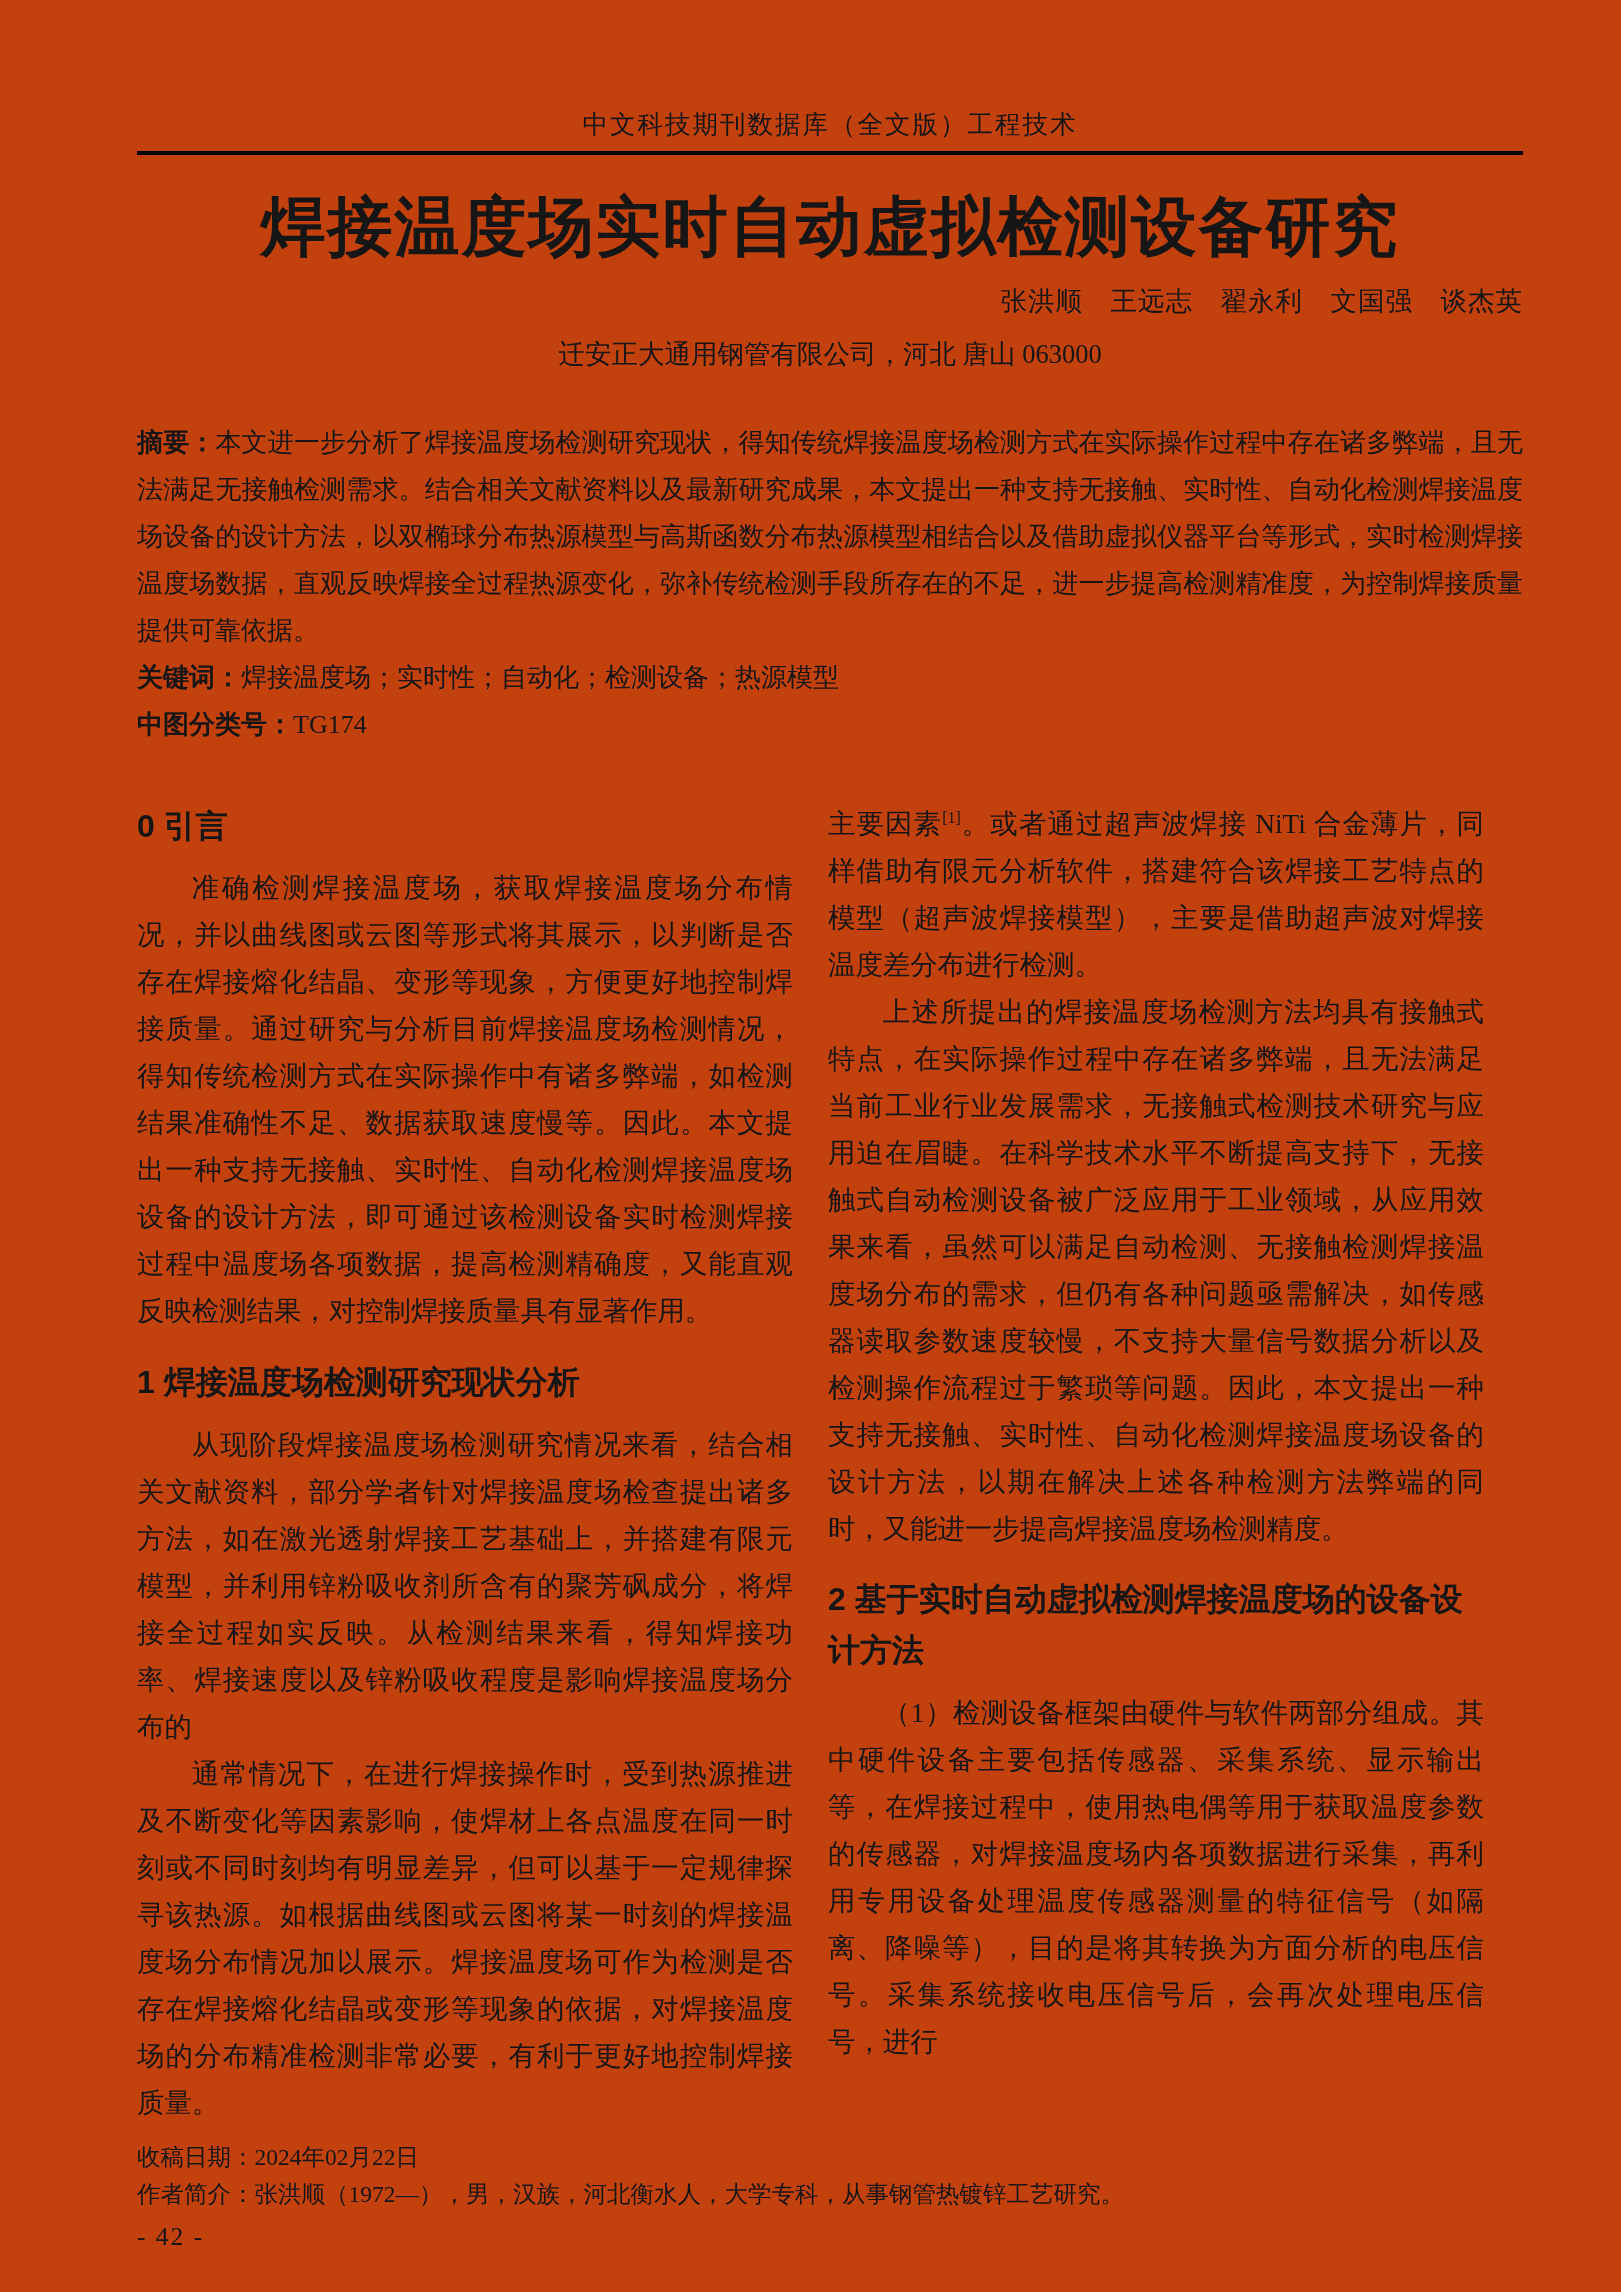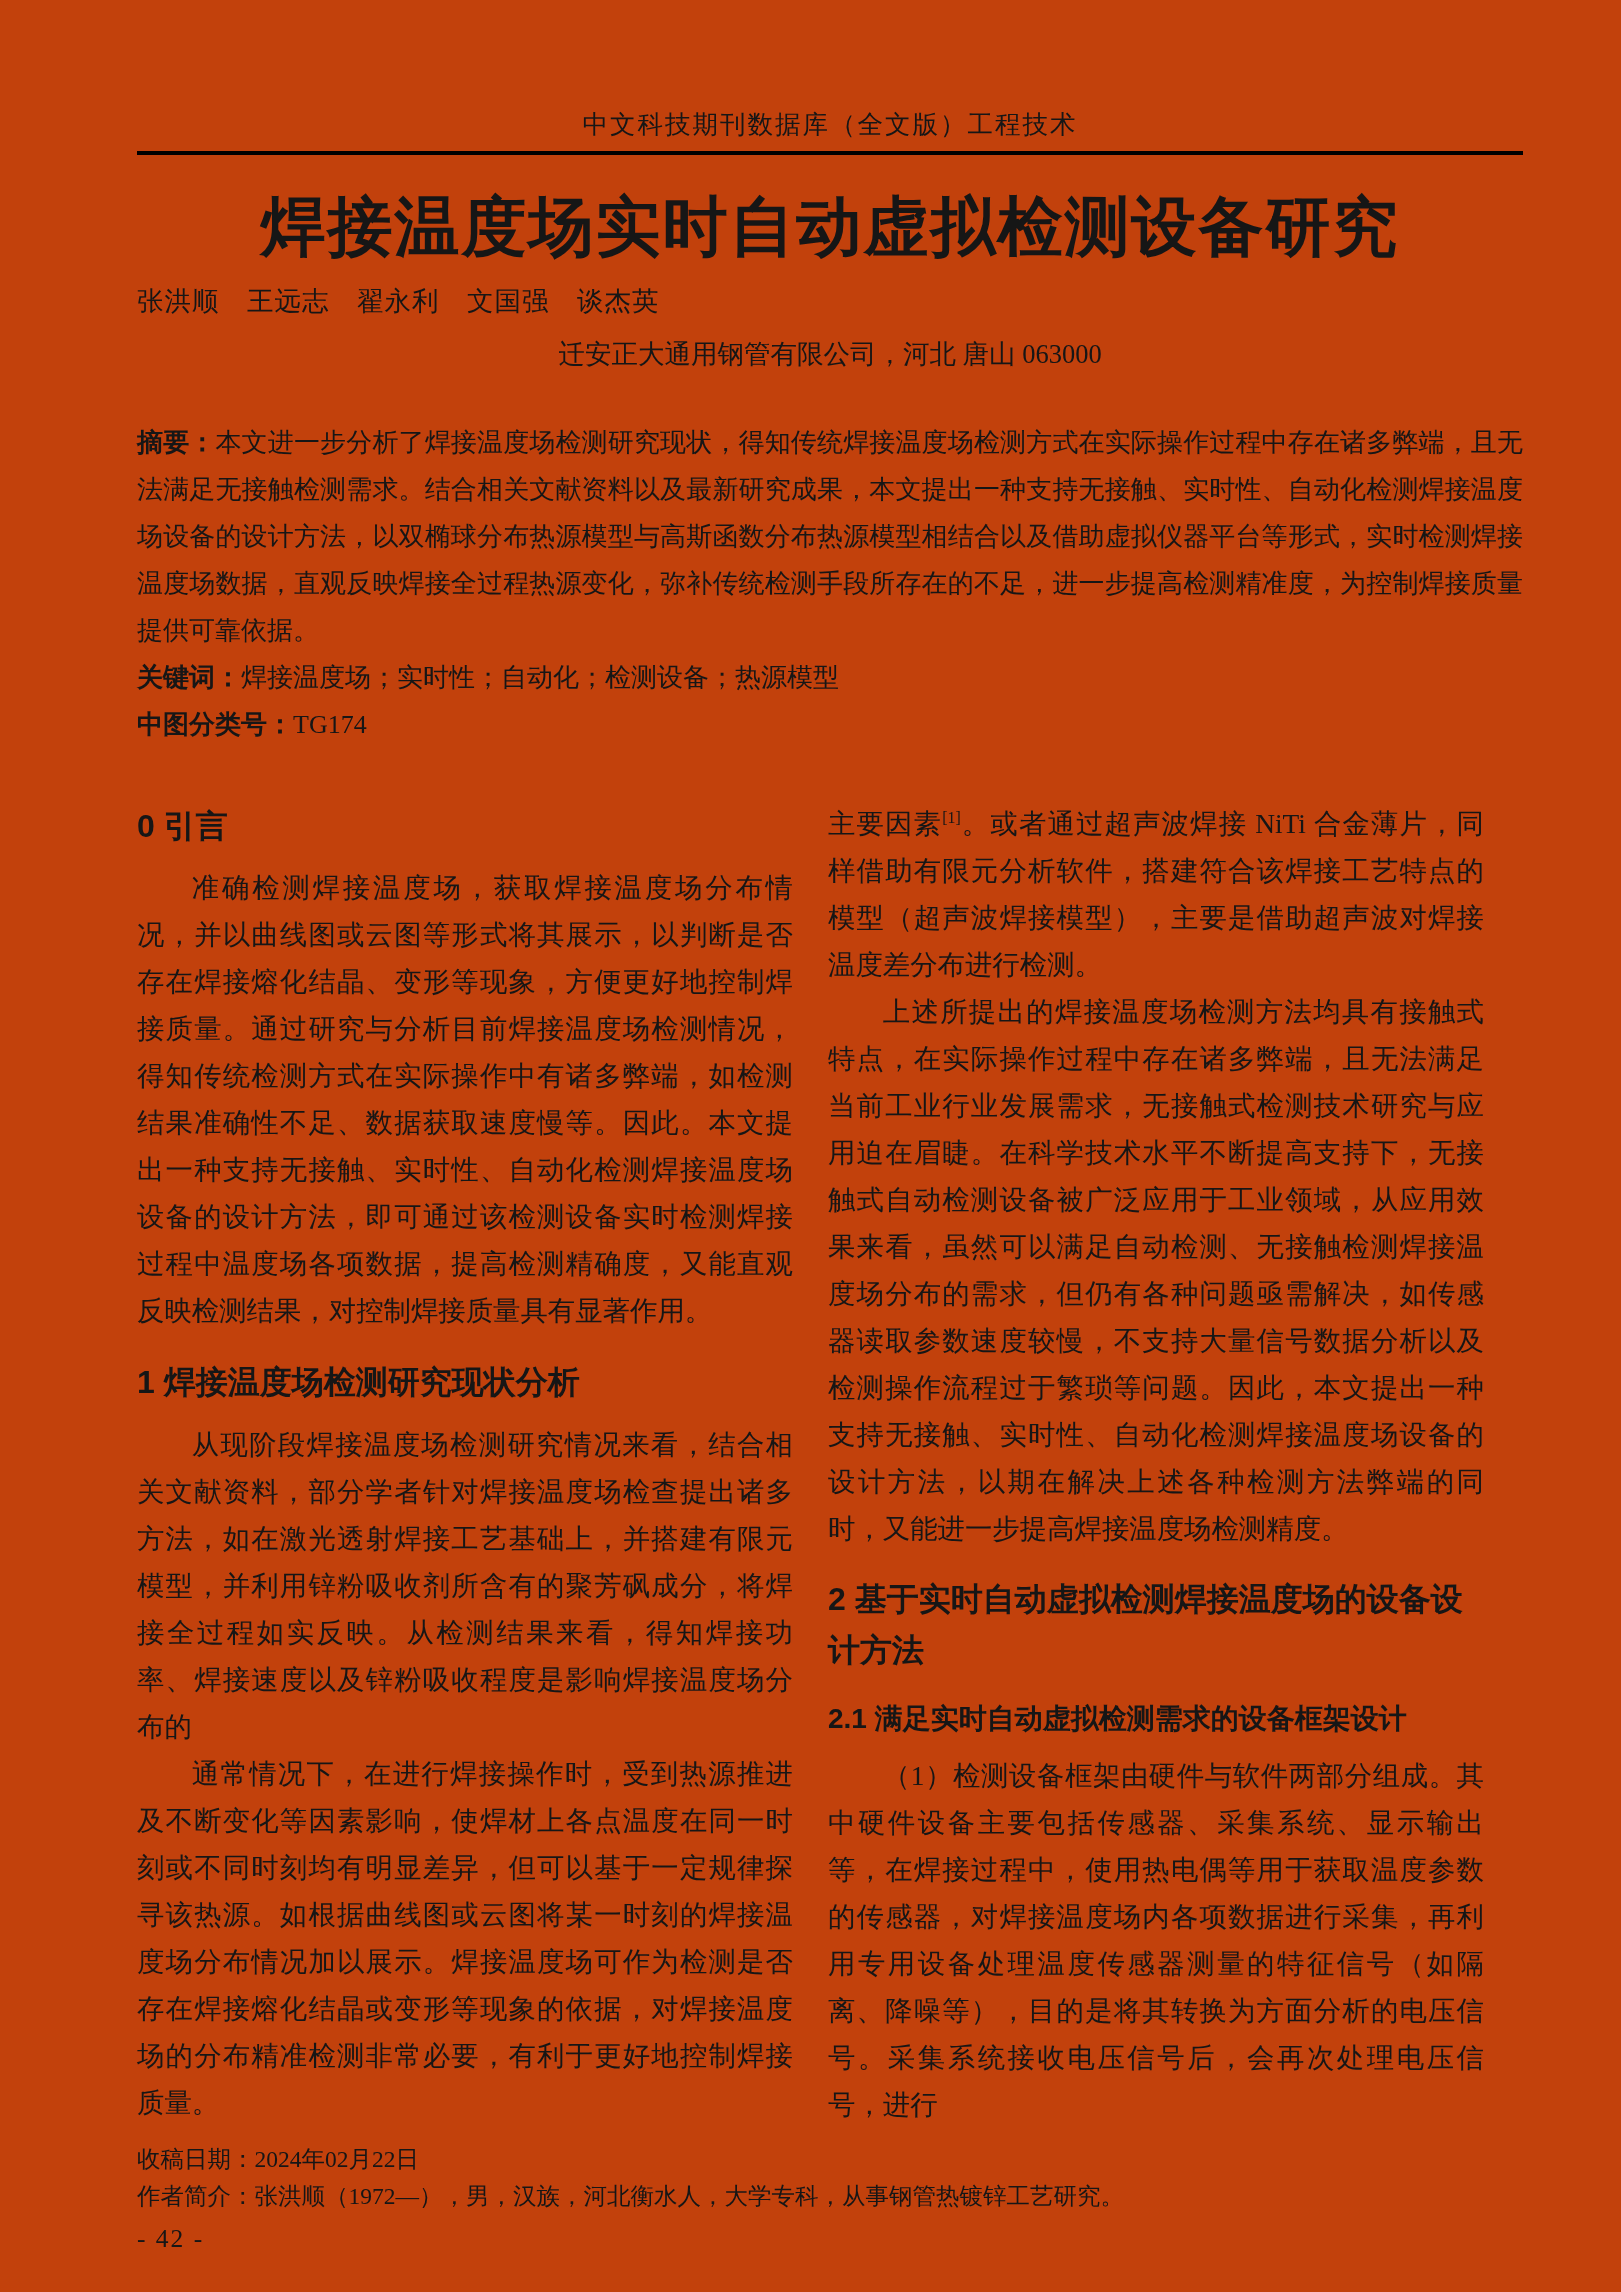--- a/index.html
+++ b/index.html
@@ -30,21 +30,21 @@
     margin: 39px 0 0 0;
     text-align: center;
     font-family: "Liberation Sans", sans-serif;
     font-weight: bold;
     font-size: 65px;
     line-height: 65px;
     letter-spacing: 2px;
   }
   .authors-line {
     margin-top: 25.5px;
-    text-align: left;
+    text-align: right;
     font-size: 26.5px;
     line-height: 35px;
     letter-spacing: 1px;
   }
   .affiliation-line {
     margin-top: 17.6px;
     text-align: center;
     font-size: 26.5px;
     line-height: 35px;
   }
@@ -121,21 +121,20 @@
       <p class="indent">准确检测焊接温度场，获取焊接温度场分布情况，并以曲线图或云图等形式将其展示，以判断是否存在焊接熔化结晶、变形等现象，方便更好地控制焊接质量。通过研究与分析目前焊接温度场检测情况，得知传统检测方式在实际操作中有诸多弊端，如检测结果准确性不足、数据获取速度慢等。因此。本文提出一种支持无接触、实时性、自动化检测焊接温度场设备的设计方法，即可通过该检测设备实时检测焊接过程中温度场各项数据，提高检测精确度，又能直观反映检测结果，对控制焊接质量具有显著作用。</p>
       <h2 class="sec-heading">1 焊接温度场检测研究现状分析</h2>
       <p class="indent">从现阶段焊接温度场检测研究情况来看，结合相关文献资料，部分学者针对焊接温度场检查提出诸多方法，如在激光透射焊接工艺基础上，并搭建有限元模型，并利用锌粉吸收剂所含有的聚芳砜成分，将焊接全过程如实反映。从检测结果来看，得知焊接功率、焊接速度以及锌粉吸收程度是影响焊接温度场分布的</p>
       <p class="indent">通常情况下，在进行焊接操作时，受到热源推进及不断变化等因素影响，使焊材上各点温度在同一时刻或不同时刻均有明显差异，但可以基于一定规律探寻该热源。如根据曲线图或云图将某一时刻的焊接温度场分布情况加以展示。焊接温度场可作为检测是否存在焊接熔化结晶或变形等现象的依据，对焊接温度场的分布精准检测非常必要，有利于更好地控制焊接质量。</p>
     </div>
 
     <div class="col">
       <p><span>主要因素</span><sup class="ref">[1]</sup><span>。或者通过超声波焊接 NiTi 合金薄片，同样借助有限元分析软件，搭建符合该焊接工艺特点的模型（超声波焊接模型），主要是借助超声波对焊接温度差分布进行检测。</span></p>
       <p class="indent">上述所提出的焊接温度场检测方法均具有接触式特点，在实际操作过程中存在诸多弊端，且无法满足当前工业行业发展需求，无接触式检测技术研究与应用迫在眉睫。在科学技术水平不断提高支持下，无接触式自动检测设备被广泛应用于工业领域，从应用效果来看，虽然可以满足自动检测、无接触检测焊接温度场分布的需求，但仍有各种问题亟需解决，如传感器读取参数速度较慢，不支持大量信号数据分析以及检测操作流程过于繁琐等问题。因此，本文提出一种支持无接触、实时性、自动化检测焊接温度场设备的设计方法，以期在解决上述各种检测方法弊端的同时，又能进一步提高焊接温度场检测精度。</p>
       <h2 class="sec-heading">2 基于实时自动虚拟检测焊接温度场的设备设计方法</h2>
-      <h3 class="subsec-heading">2.1 满足实时自动虚拟检测需求的设备框架设计</h3>
       <p class="indent">（1）检测设备框架由硬件与软件两部分组成。其中硬件设备主要包括传感器、采集系统、显示输出等，在焊接过程中，使用热电偶等用于获取温度参数的传感器，对焊接温度场内各项数据进行采集，再利用专用设备处理温度传感器测量的特征信号（如隔离、降噪等），目的是将其转换为方面分析的电压信号。采集系统接收电压信号后，会再次处理电压信号，进行</p>
     </div>
 
   </div>
 
   <div class="page-footer">
     <div>收稿日期：2024年02月22日</div>
     <div>作者简介：张洪顺（1972—），男，汉族，河北衡水人，大学专科，从事钢管热镀锌工艺研究。</div>
     <div class="pageno">- 42 -</div>
   </div>

